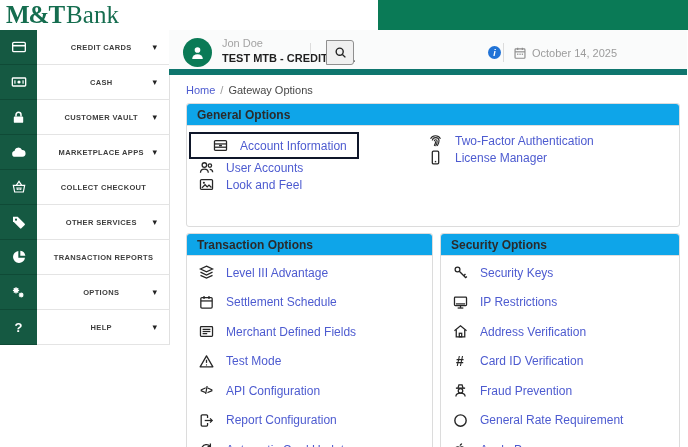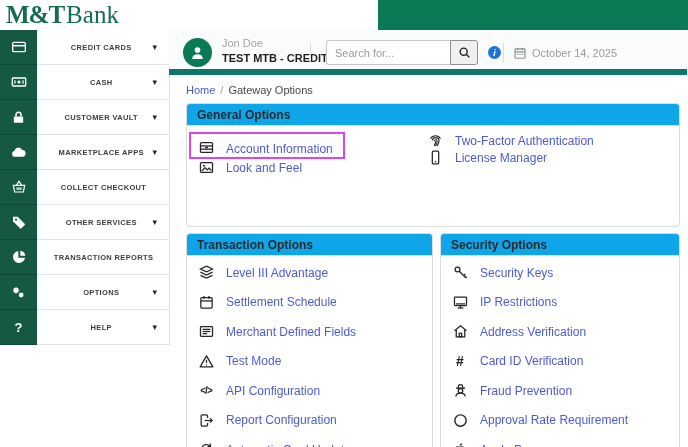--- a/index.html
+++ b/index.html
@@ -47,21 +47,21 @@
   .panel-general { left:16px; top:28px; width:494px; height:124px; }
   .panel-trans { left:16px; top:158px; width:247px; height:300px; }
   .panel-sec { left:270px; top:158px; width:240px; height:300px; }
   .gbody { padding:6px 10px; display:grid; grid-template-columns:229px 1fr; grid-auto-rows:31px; grid-auto-flow:column; }
   .gbody .col { display:flex; flex-direction:column; }
   .vbody { padding:2px 10px; }
   .litem { display:flex; align-items:center; gap:11px; height:31px; cursor:pointer; }
   .vbody .litem { height:29.5px; }
   .litem .lic { width:18px; display:flex; justify-content:center; color:#262626; flex:none;}
   .litem .ltxt { font-size:12px; color:#4d5bd0; white-space:nowrap; }
-  .hl { display:inline-flex; align-items:flex-end; gap:11px; border:2px solid #d946ef; padding:1px 10px 1px 6px; margin-left:-8px; height:27px; }
+  .hl { display:inline-flex; align-items:center; gap:11px; border:2px solid #0f172a; padding:1px 10px 1px 20px; margin-left:-8px; height:27px; }
   .tglyph { font-size:12px; font-weight:bold; color:#262626; line-height:1; }
   .code-g { font-size:10px; letter-spacing:-1px; }
 </style>
 </head>
 <body>
 
 <div class="logo-bar">
   <div class="logo"><span class="b">M&amp;T</span><span class="l">Bank</span></div>
   <div class="green-strip"></div>
 </div>
@@ -202,21 +202,20 @@
   <div class="avatar">
     <svg width="17" height="17" viewBox="0 0 24 24">
         <circle cx="12" cy="8.5" r="4" fill="#fff"></circle>
         <path d="M4.5 21 a7.5 6.5 0 0 1 15 0 Z" fill="#fff"></path>
       </svg>
   </div>
   <div class="uname">Jon Doe</div>
   <div class="uacct">TEST MTB - CREDIT RE...</div>
   <div class="vdiv" style="left:141px;"></div>
   <div class="search-wrap">
-    <input class="search-input" type="text" placeholder="Search for..." style="">
     <div class="search-btn">
       <svg width="13" height="13" viewBox="0 0 24 24" fill="none" stroke="#222" stroke-width="2.6">
           <circle cx="10.5" cy="10.5" r="6.5"></circle>
           <line x1="15.5" y1="15.5" x2="21" y2="21"></line>
         </svg>
     </div>
   </div>
   <div class="info-dot">i</div>
   <div class="vdiv" style="left:334px;"></div>
   <div class="cal">
@@ -252,20 +251,31 @@
                   <line x1="3.5" y1="14.4" x2="20.5" y2="14.4"></line>
                   <line x1="10" y1="12.1" x2="14" y2="12.1" stroke-width="2.2"></line>
                 </svg>
             </span>
             <span class="ltxt">Account Information</span>
           </span>
         </div>
         <div class="litem">
           <span class="lic">
             <svg width="17" height="17" viewBox="0 0 24 24" fill="none" stroke="#262626" stroke-width="1.8">
+                <circle cx="9" cy="8.5" r="3.2"></circle>
+                <path d="M3.5 19.5 c0-3.2 2.5-5.2 5.5-5.2 s5.5 2 5.5 5.2"></path>
+                <circle cx="16.8" cy="9.3" r="2.4"></circle>
+                <path d="M16.5 14.6 c2.5 0 4.2 1.7 4.2 4.2"></path>
+              </svg>
+          </span>
+          <span class="ltxt">User Accounts</span>
+        </div>
+        <div class="litem">
+          <span class="lic">
+            <svg width="17" height="17" viewBox="0 0 24 24" fill="none" stroke="#262626" stroke-width="1.8">
                 <rect x="3.5" y="5" width="17" height="14" rx="1.5"></rect>
                 <circle cx="8.3" cy="9.5" r="1.5" fill="#262626" stroke="none"></circle>
                 <path d="M5.5 16.8 l4.5-4.5 3 3 2.5-2.5 3.5 3.5"></path>
               </svg>
           </span>
           <span class="ltxt">Look and Feel</span>
         </div>
       </div>
       <div class="col">
         <div class="litem">
@@ -416,21 +426,21 @@
             </svg>
         </span>
         <span class="ltxt">Fraud Prevention</span>
       </div>
       <div class="litem">
         <span class="lic">
           <svg width="17" height="17" viewBox="0 0 24 24" fill="none" stroke="#262626" stroke-width="2">
               <circle cx="12" cy="12" r="8"></circle>
             </svg>
         </span>
-        <span class="ltxt">Approval Rate Requirement</span>
+        <span class="ltxt">General Rate Requirement</span>
       </div>
       <div class="litem">
         <span class="lic">
           <svg width="17" height="17" viewBox="0 0 24 24" fill="#262626">
               <path d="M15.5 12.3 c0-2.2 1.8-3.2 1.9-3.3 -1-1.5-2.6-1.7-3.2-1.7 -1.4-.1-2.7.8-3.3.8 -.7 0-1.8-.8-3-.8 -1.5 0-2.9.9-3.7 2.3 -1.6 2.7-.4 6.8 1.1 9 .7 1.1 1.6 2.3 2.8 2.2 1.1 0 1.5-.7 2.9-.7 1.3 0 1.7.7 2.9.7 1.2 0 2-1.1 2.7-2.2 .9-1.2 1.2-2.4 1.2-2.5 0 0-2.3-.9-2.3-3.8 Z"></path>
               <path d="M13.4 5.8 c.6-.8 1-1.8.9-2.8 -.9 0-1.9.6-2.5 1.3 -.6.6-1 1.7-.9 2.7 1 .1 2-.5 2.5-1.2 Z"></path>
             </svg>
         </span>
         <span class="ltxt">Apple Pay</span>
       </div>

